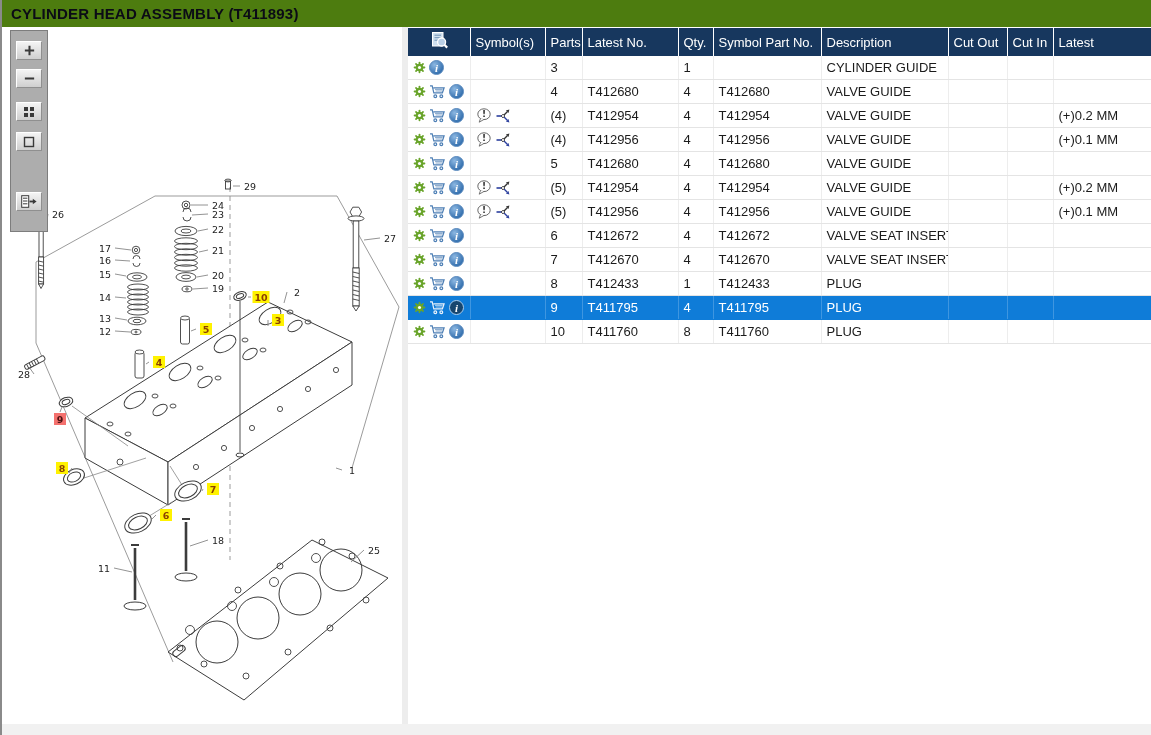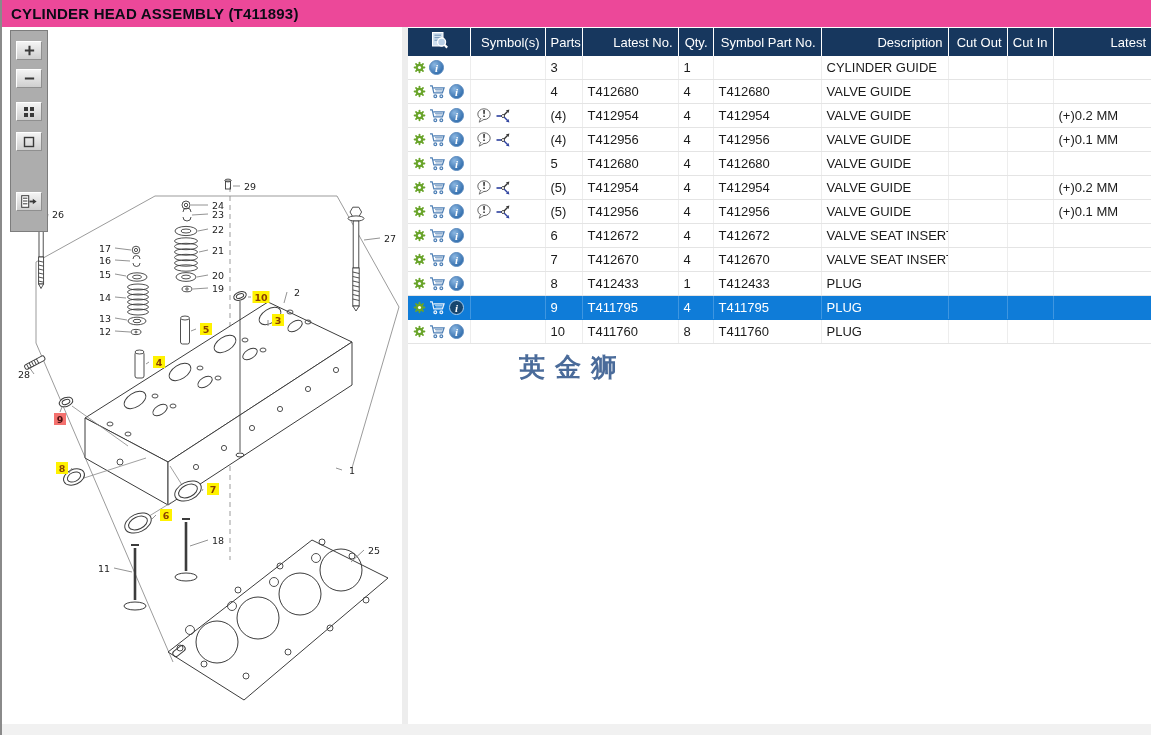--- a/index.html
+++ b/index.html
@@ -1,38 +1,38 @@
 <!DOCTYPE html>
 <html style="--header-bg: #17375E; --selected-bg: #0F7CD8; --wm: #4A6B9A;"><head>
 <meta charset="utf-8">
 <style>
   html,body{margin:0;padding:0;background:#c8c8c8;}
   .frame{position:relative;width:1151px;height:735px;background:#fff;overflow:hidden;
          font-family:"Liberation Sans",sans-serif;}
   .frame-left-border{position:absolute;left:0;top:0;width:2px;height:735px;background:#8a8a8a;}
-  .titlebar{position:absolute;left:2px;top:0;width:1149px;height:27px;background:#ec4899;}
+  .titlebar{position:absolute;left:2px;top:0;width:1149px;height:27px;background:#4d7c0f;}
   .title{padding:5px 0 0 9px;font-size:15px;font-weight:bold;color:#0b0b16;letter-spacing:.2px;}
   .pane-divider{position:absolute;left:402px;top:27px;width:6px;height:708px;background:#ededed;}
   .bottom-strip{position:absolute;left:2px;top:724px;width:1149px;height:11px;background:#f1f1f1;}
   .left-pane{position:absolute;left:2px;top:27px;width:400px;height:697px;background:#fff;}
   svg.diagram{position:absolute;left:0;top:0;width:1151px;height:735px;pointer-events:none;}
   svg.diagram .co{pointer-events:auto;cursor:pointer;}
 
   
   .toolbox{position:absolute;left:10px;top:30px;width:38px;height:202px;background:#adadad;
            border:1px solid #7d7d7d;box-sizing:border-box;}
   .tbtn{width:26px;height:19px;margin:0 auto;background:linear-gradient(180deg,#f4f4f4,#cfcfcf);
         border:1px solid #8f8f8f;border-top-color:#ffffff;border-left-color:#ffffff;
         box-sizing:border-box;display:flex;align-items:center;justify-content:center;cursor:pointer;}
   .tbtn svg{display:block;}
 
   
   .table-wrap{position:absolute;left:408px;top:28px;width:743px;}
   table.parts{border-collapse:collapse;table-layout:fixed;width:743px;font-size:13px;color:#1b1b1b;}
-  table.parts th{background:var(--header-bg,#17375E);color:#fff;font-weight:normal;text-align:right;
+  table.parts th{background:var(--header-bg,#17375E);color:#fff;font-weight:normal;text-align:left;
         height:28px;padding:0 5px;border-right:1px solid rgba(255,255,255,.35);overflow:hidden;
         white-space:nowrap;box-sizing:border-box;font-size:13px;}
   table.parts th:last-child{border-right:none;}
   table.parts td{height:23px;line-height:23px;padding:0 5px;border-bottom:1px solid #e4e4e4;
         border-right:1px solid #ededed;white-space:nowrap;overflow:hidden;box-sizing:border-box;}
   table.parts td:last-child{border-right:none;}
   table.parts tr.selected td{background:var(--selected-bg,#0F7CD8);color:#fff;
         border-right-color:#3f96e0;border-bottom-color:var(--selected-bg,#0F7CD8);}
   td.iconcell{padding:0 2px;}
   .icoflex{display:flex;align-items:center;gap:3px;height:23px;}
@@ -862,17 +862,16 @@
             <td>T411760</td>
             <td>PLUG</td>
             <td></td>
             <td></td>
             <td></td>
           </tr>
         </tbody>
     </table>
   </div>
 
-  <div class="watermark">英金狮</div>
 
   <div class="bottom-strip"></div>
   <div class="frame-left-border"></div>
 </div>
 
 </body></html>

